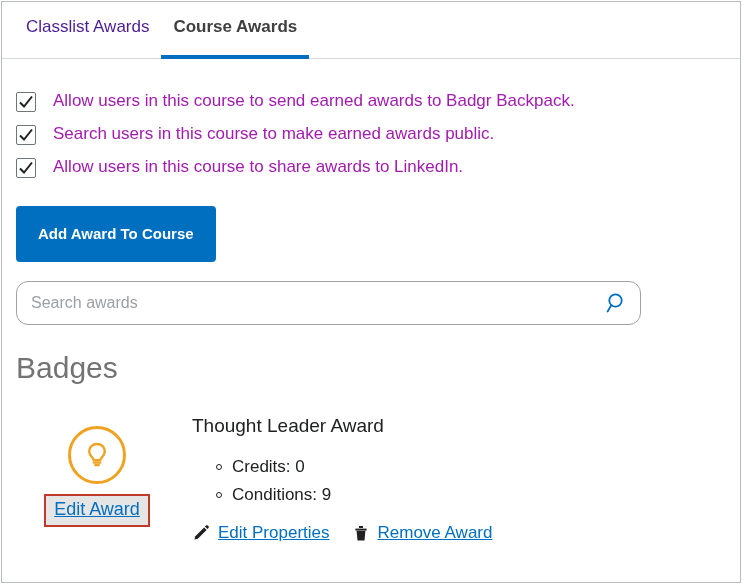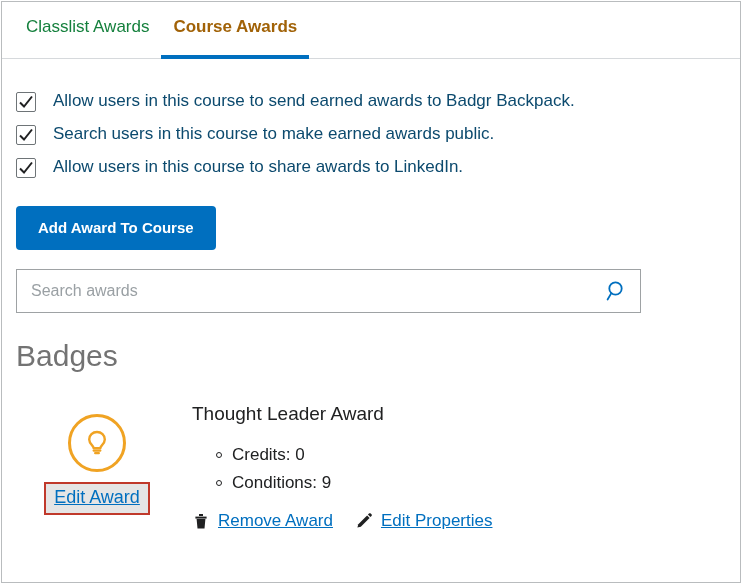--- a/index.html
+++ b/index.html
@@ -29,31 +29,31 @@
     position: relative;
     height: 57px;
     border-bottom: 1px solid #d6d9dc;
     display: flex;
     align-items: flex-start;
     padding-left: 12px;
     box-sizing: border-box;
   }
   .tab {
     font-size: 17px;
-    color: #15803d;
+    color: #4c1d95;
     padding: 15px 12px 13px 12px;
     cursor: pointer;
     white-space: nowrap;
     line-height: 1.2;
     border-bottom: 4px solid transparent;
     box-sizing: border-box;
     height: 57px;
   }
   .tab.active {
-    color: #a16207;
+    color: #404040;
     font-weight: bold;
     border-bottom: 4px solid #006fbf;
   }
   
   .checks {
     padding: 26px 0 0 14px;
   }
   .check-row {
     display: flex;
     align-items: center;
@@ -66,46 +66,46 @@
     border-radius: 2px;
     background: #ffffff;
     position: relative;
     flex: 0 0 auto;
     box-sizing: border-box;
   }
   .cb svg { position: absolute; left: 1px; top: 1px; }
   .check-label {
     font-size: 17px;
     margin-left: 17px;
-    color: #0c4a6e;
+    color: #a21caf;
     line-height: 1.2;
   }
   
   .btn-primary {
     display: inline-block;
     margin: 22px 0 0 14px;
     background: #006fbf;
     color: #ffffff;
     font-size: 15px;
     font-weight: bold;
     border: none;
     border-radius: 4px;
     padding: 0 22px;
-    height: 44px;
+    height: 56px;
     line-height: 44px;
     cursor: pointer;
     font-family: "Liberation Sans", sans-serif;
   }
   
   .search-wrap {
     margin: 19px 0 0 14px;
     width: 625px;
     height: 44px;
     border: 1px solid #9ea2a4;
-    border-radius: 0;
+    border-radius: 12px;
     background: #ffffff;
     display: flex;
     align-items: center;
     box-sizing: border-box;
   }
   .search-input {
     flex: 1 1 auto;
     border: none;
     outline: none;
     font-size: 16px;
@@ -302,31 +302,31 @@
     <div class="award-right">
       <div class="award-title">Thought Leader Award</div>
       <ul class="award-facts">
         <li>Credits: 0</li>
         <li>Conditions: 9</li>
       </ul>
 
       <div class="award-actions">
         <span class="action">
           <svg width="18" height="18" viewBox="0 0 18 18" aria-hidden="true">
+            <path d="M2.4 15.6 L3.3 12.2 L12.1 3.4 L14.6 5.9 L5.8 14.7 Z" fill="#202122"></path>
+            <path d="M12.9 2.6 L14.0 1.5 C14.5 1.0 15.2 1.0 15.7 1.5 L16.5 2.3 C17.0 2.8 17.0 3.5 16.5 4.0 L15.4 5.1 Z" fill="#202122"></path>
+          </svg>
+          <span class="label">Edit Properties</span>
+        </span>
+        <span class="action">
+          <svg width="18" height="18" viewBox="0 0 18 18" aria-hidden="true">
             <rect x="3.4" y="4.6" width="11.2" height="2" fill="#202122"></rect>
             <rect x="7.0" y="2.0" width="4" height="2" fill="#202122"></rect>
             <path d="M4.6 7.0 L13.4 7.0 L12.5 16.4 L5.5 16.4 Z" fill="#202122"></path>
           </svg>
           <span class="label">Remove Award</span>
         </span>
-        <span class="action">
-          <svg width="18" height="18" viewBox="0 0 18 18" aria-hidden="true">
-            <path d="M2.4 15.6 L3.3 12.2 L12.1 3.4 L14.6 5.9 L5.8 14.7 Z" fill="#202122"></path>
-            <path d="M12.9 2.6 L14.0 1.5 C14.5 1.0 15.2 1.0 15.7 1.5 L16.5 2.3 C17.0 2.8 17.0 3.5 16.5 4.0 L15.4 5.1 Z" fill="#202122"></path>
-          </svg>
-          <span class="label">Edit Properties</span>
-        </span>
       </div>
     </div>
 
   </div>
 
 </div>
 
 </body></html>

